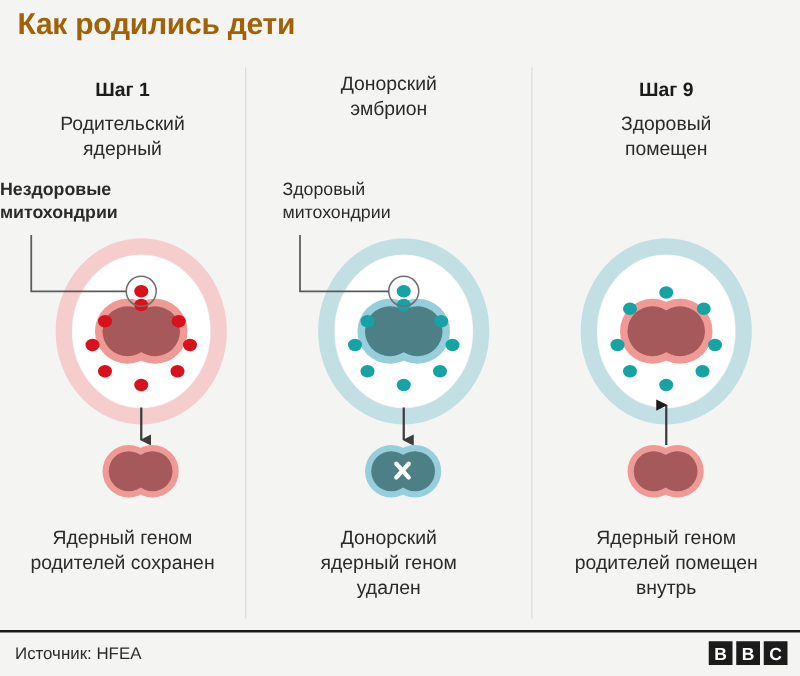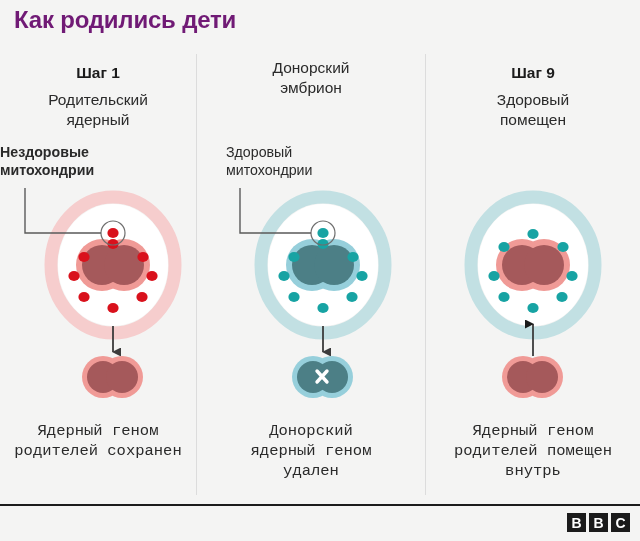--- a/index.html
+++ b/index.html
@@ -21,21 +21,21 @@
     height: 541px;
   }
   
   .title {
     position: absolute;
     left: 14px;
     top: 6px;
     font-size: 24px;
     font-weight: bold;
     letter-spacing: -0.2px;
-    color: #701a75;
+    color: #a16207;
   }
   
   .divider {
     position: absolute;
     top: 54px;
     width: 1px;
     height: 441px;
     background: #dcdcdc;
   }
   .divider.d1 { left: 196px; }
@@ -86,21 +86,20 @@
     pointer-events: none;
   }
   
   .caption {
     position: absolute;
     text-align: center;
     font-size: 15.5px;
     color: #2a2a2a;
     line-height: 1.30;
     white-space: pre-line;
-    font-family: Liberation Mono, monospace;
   }
   .caption.c1 { left: 0px;   top: 421px; width: 196px; }
   .caption.c2 { left: 197px; top: 421px; width: 228px; }
   .caption.c3 { left: 426px; top: 421px; width: 214px; }
   
   .footer-rule {
     position: absolute;
     left: 0;
     top: 504px;
     width: 640px;
@@ -283,19 +282,20 @@
   <div class="caption c1">Ядерный геном
 родителей сохранен</div>
   <div class="caption c2">Донорский
 ядерный геном
 удален</div>
   <div class="caption c3">Ядерный геном
 родителей помещен
 внутрь</div>
 
   <div class="footer-rule"></div>
+  <div class="source">Источник: HFEA</div>
   <div class="bbc-logo">
     <div class="bbc-block">B</div>
     <div class="bbc-block">B</div>
     <div class="bbc-block">C</div>
   </div>
 
 </div>
 
 </body></html>

